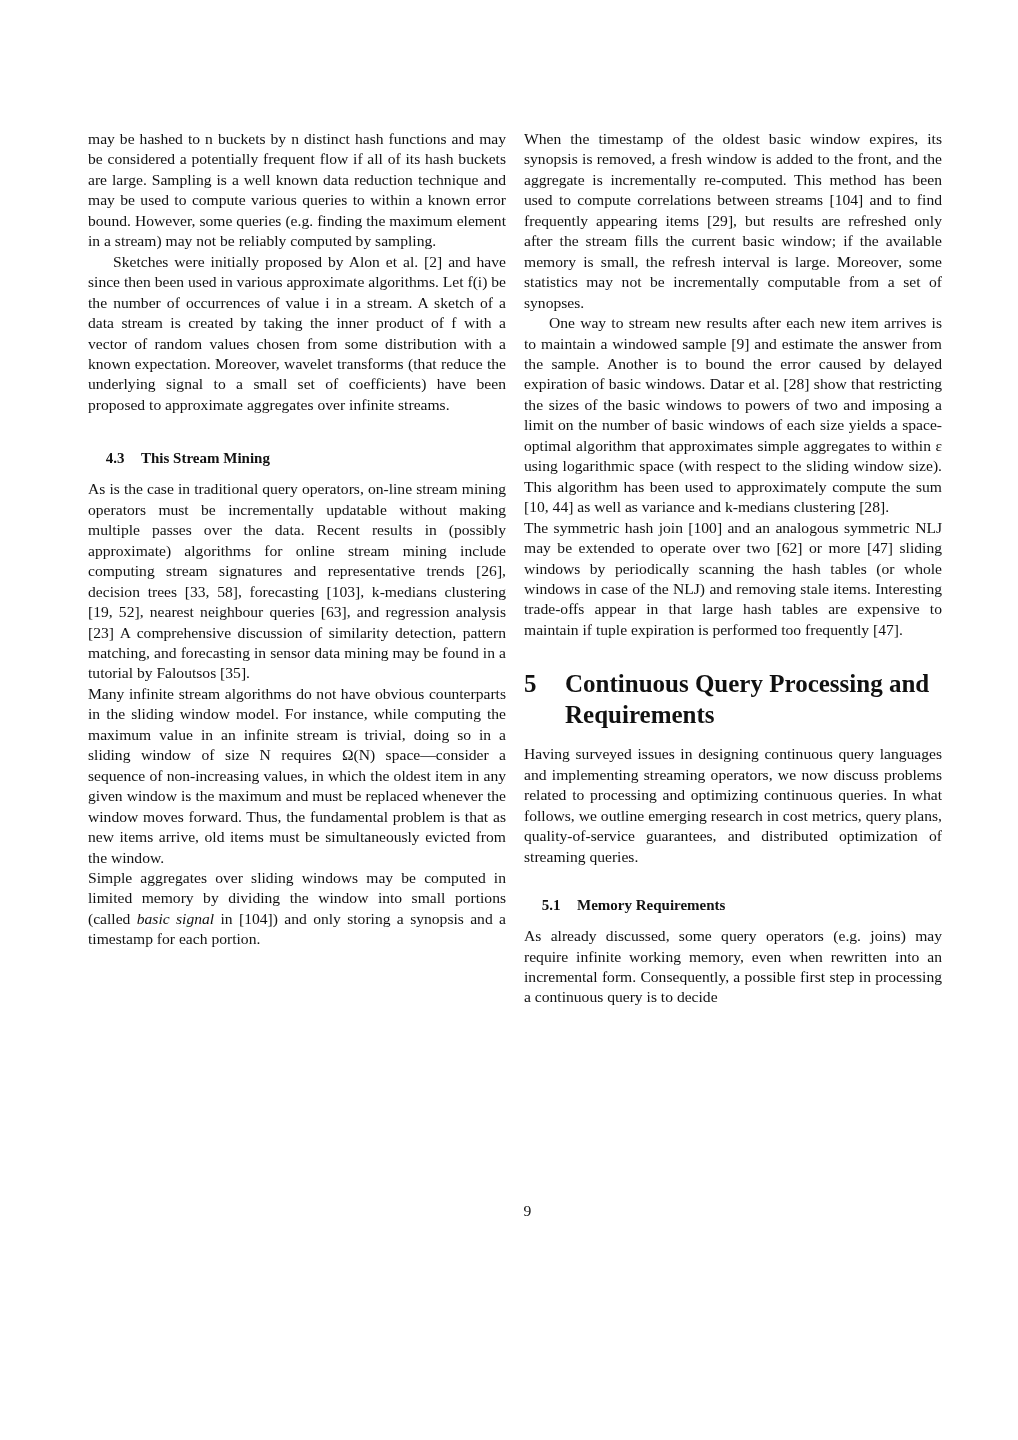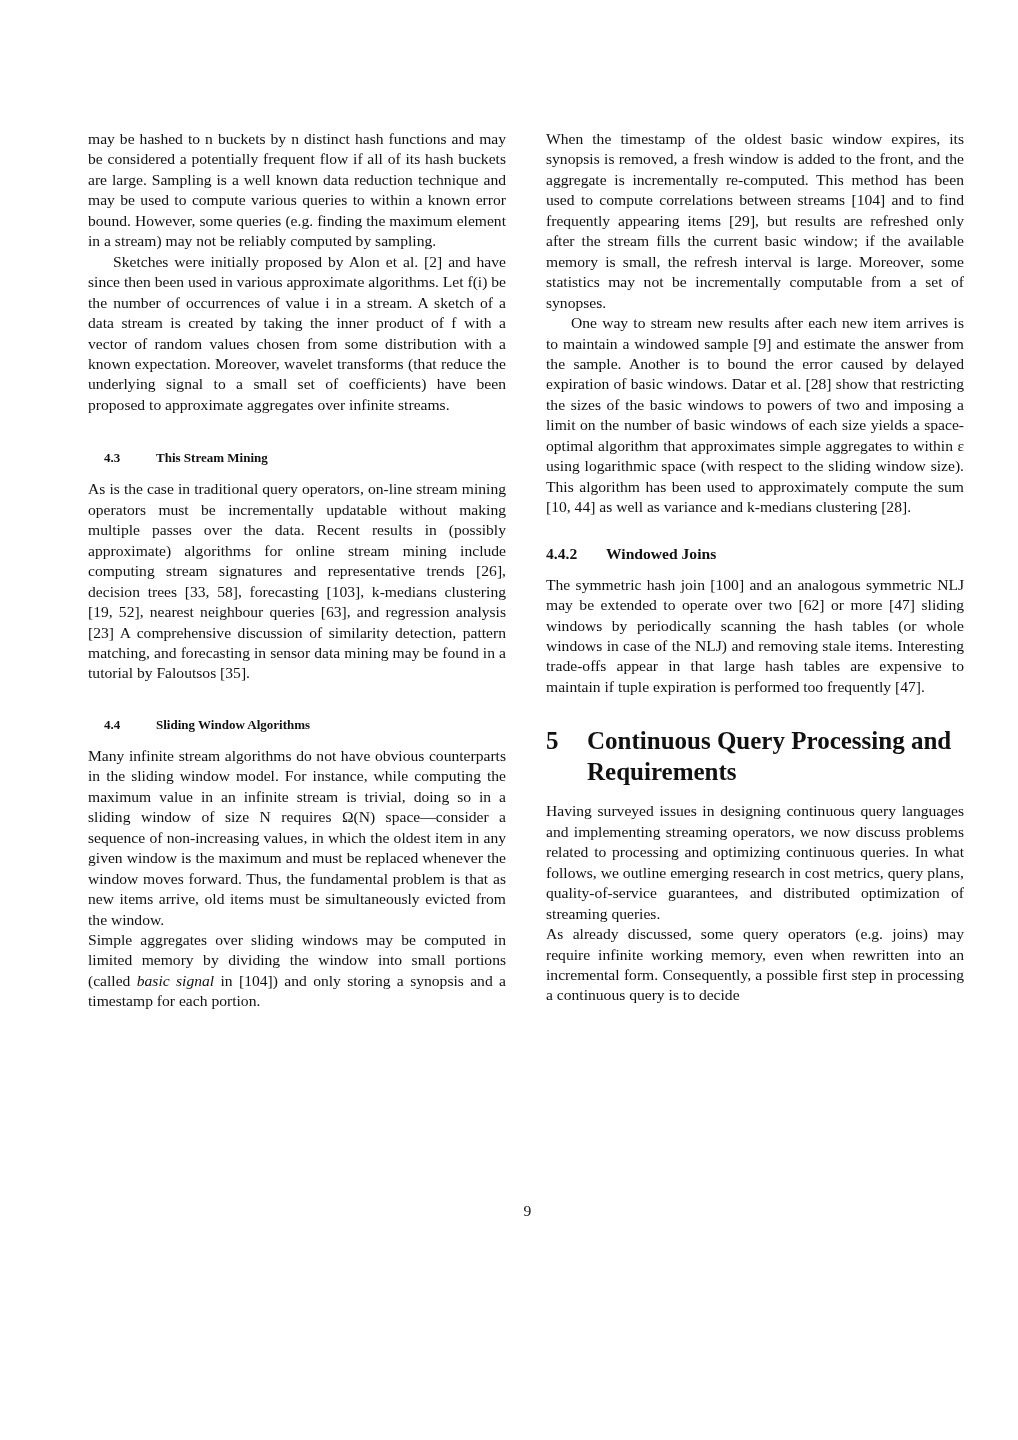--- a/index.html
+++ b/index.html
@@ -1,23 +1,23 @@
 <!DOCTYPE html>
 <html><head>
 <meta charset="utf-8">
 <style>
   html, body { margin: 0; padding: 0; background: #ffffff; }
   body { width: 1018px; height: 1440px; position: relative; overflow: hidden;
          font-family: "Liberation Serif", "DejaVu Serif", serif; color: #111; }
   .col { position: absolute; width: 418px; font-size: 15.6px; line-height: 20.45px; }
   .col.left { left: 88px; top: 129px; font-family: Liberation Serif, serif; }
-  .col.right { left: 546px; top: 129px; }
+  .col.right { left: 524px; top: 129px; }
   p { margin: 0; text-align: justify; hyphens: auto; }
   p.indent { text-indent: 25px; }
-  .sec { font-weight: bold; font-size: 13px; line-height: 24px; margin: 16px; display: flex; }
+  .sec { font-weight: bold; font-size: 15px; line-height: 24px; margin: 1px; display: flex; text-align: center; }
   .sec .num { width: 52px; flex: none; }
   .subsec { font-weight: bold; font-size: 15.6px; line-height: 20px; margin: 0; display: flex; }
   .subsec .num { width: 60px; flex: none; }
   .chap { font-weight: bold; font-size: 25px; line-height: 31px; margin: 0; display: flex; }
   .chap .num { width: 41px; flex: none; }
   .page-num { position: absolute; top: 1202px; left: 0; width: 1055px; text-align: center; font-size: 15.6px; }
   i { font-style: italic; }
 </style>
 </head>
 <body>
@@ -25,41 +25,37 @@
 <div class="col left">
   <p>may be hashed to n buckets by n distinct hash functions and may be considered a potentially frequent flow if all of its hash buckets are large. Sampling is a well known data reduction technique and may be used to compute various queries to within a known error bound. However, some queries (e.g. finding the maximum element in a stream) may not be reliably computed by sampling.</p>
   <p class="indent">Sketches were initially proposed by Alon et al. [2] and have since then been used in various approximate algorithms. Let f(i) be the number of occurrences of value i in a stream. A sketch of a data stream is created by taking the inner product of f with a vector of random values chosen from some distribution with a known expectation. Moreover, wavelet transforms (that reduce the underlying signal to a small set of coefficients) have been proposed to approximate aggregates over infinite streams.</p>
 
   <h2 class="sec" style="margin-top:31px;margin-bottom:9px;">
     <span class="num">4.3</span>
     <span>This Stream Mining</span>
   </h2>
   <p>As is the case in traditional query operators, on-line stream mining operators must be incrementally updatable without making multiple passes over the data. Recent results in (possibly approximate) algorithms for online stream mining include computing stream signatures and representative trends [26], decision trees [33, 58], forecasting [103], k-medians clustering [19, 52], nearest neighbour queries [63], and regression analysis [23] A comprehensive discussion of similarity detection, pattern matching, and forecasting in sensor data mining may be found in a tutorial by Faloutsos [35].</p>
 
-  <h2 class="sec" style="margin-top:29px;margin-bottom:9px;">
-    <span class="num">4.4</span>
-    <span>Sliding Window Algorithms</span>
-  </h2>
   <p>Many infinite stream algorithms do not have obvious counterparts in the sliding window model. For instance, while computing the maximum value in an infinite stream is trivial, doing so in a sliding window of size N requires Ω(N) space—consider a sequence of non-increasing values, in which the oldest item in any given window is the maximum and must be replaced whenever the window moves forward. Thus, the fundamental problem is that as new items arrive, old items must be simultaneously evicted from the window.</p>
 
   <p><span>Simple aggregates over sliding windows may be computed in limited memory by dividing the window into small portions (called </span><i>basic signal</i><span> in [104]) and only storing a synopsis and a timestamp for each portion.</span></p>
 </div>
 
 <div class="col right">
   <p>When the timestamp of the oldest basic window expires, its synopsis is removed, a fresh window is added to the front, and the aggregate is incrementally re-computed. This method has been used to compute correlations between streams [104] and to find frequently appearing items [29], but results are refreshed only after the stream fills the current basic window; if the available memory is small, the refresh interval is large. Moreover, some statistics may not be incrementally computable from a set of synopses.</p>
   <p class="indent">One way to stream new results after each new item arrives is to maintain a windowed sample [9] and estimate the answer from the sample. Another is to bound the error caused by delayed expiration of basic windows. Datar et al. [28] show that restricting the sizes of the basic windows to powers of two and imposing a limit on the number of basic windows of each size yields a space-optimal algorithm that approximates simple aggregates to within ε using logarithmic space (with respect to the sliding window size). This algorithm has been used to approximately compute the sum [10, 44] as well as variance and k-medians clustering [28].</p>
 
-  <h3 class="subsec" style="margin-top:26px;margin-bottom:11px;">
-    <span class="num">4.4.2</span>
-    <span>Windowed Joins</span>
-  </h3>
   <p>The symmetric hash join [100] and an analogous symmetric NLJ may be extended to operate over two [62] or more [47] sliding windows by periodically scanning the hash tables (or whole windows in case of the NLJ) and removing stale items. Interesting trade-offs appear in that large hash tables are expensive to maintain if tuple expiration is performed too frequently [47].</p>
 
   <h1 class="chap" style="margin-top:28px;margin-bottom:14px;">
     <span class="num">5</span>
     <span>Continuous Query Processing and Requirements</span>
   </h1>
   <p>Having surveyed issues in designing continuous query languages and implementing streaming operators, we now discuss problems related to processing and optimizing continuous queries. In what follows, we outline emerging research in cost metrics, query plans, quality-of-service guarantees, and distributed optimization of streaming queries.</p>
 
+  <h2 class="sec" style="margin-top:26px;margin-bottom:9px;">
+    <span class="num">5.1</span>
+    <span>Memory Requirements</span>
+  </h2>
   <p>As already discussed, some query operators (e.g. joins) may require infinite working memory, even when rewritten into an incremental form. Consequently, a possible first step in processing a continuous query is to decide</p>
 </div>
 
 <div class="page-num">9</div>
 
 </body></html>

